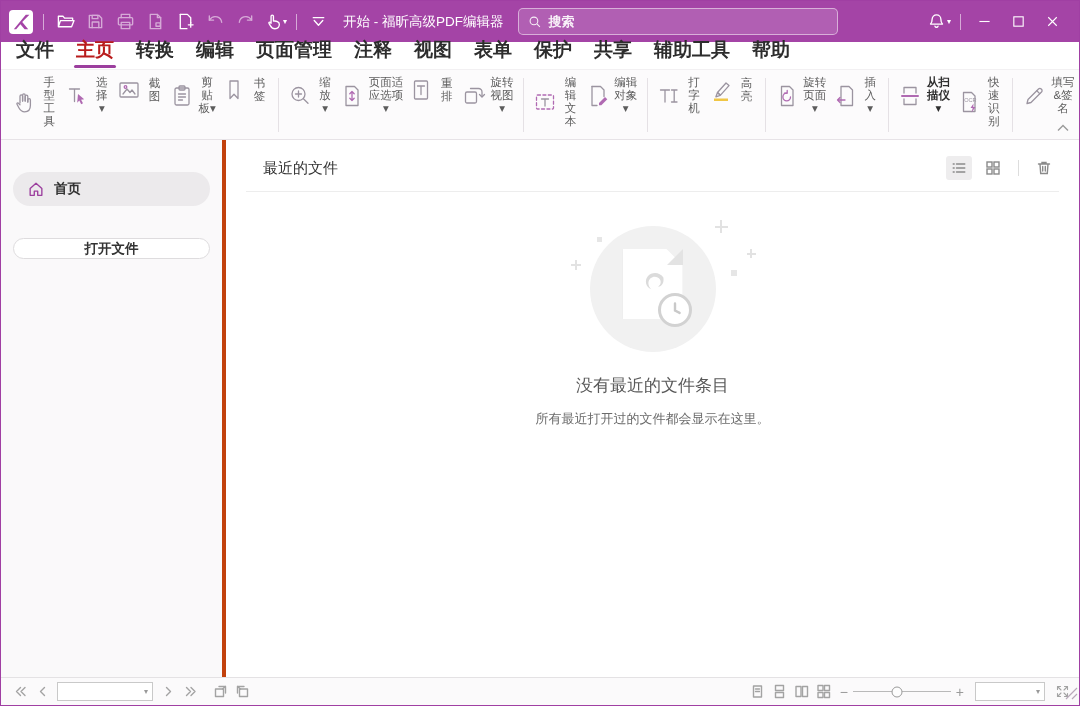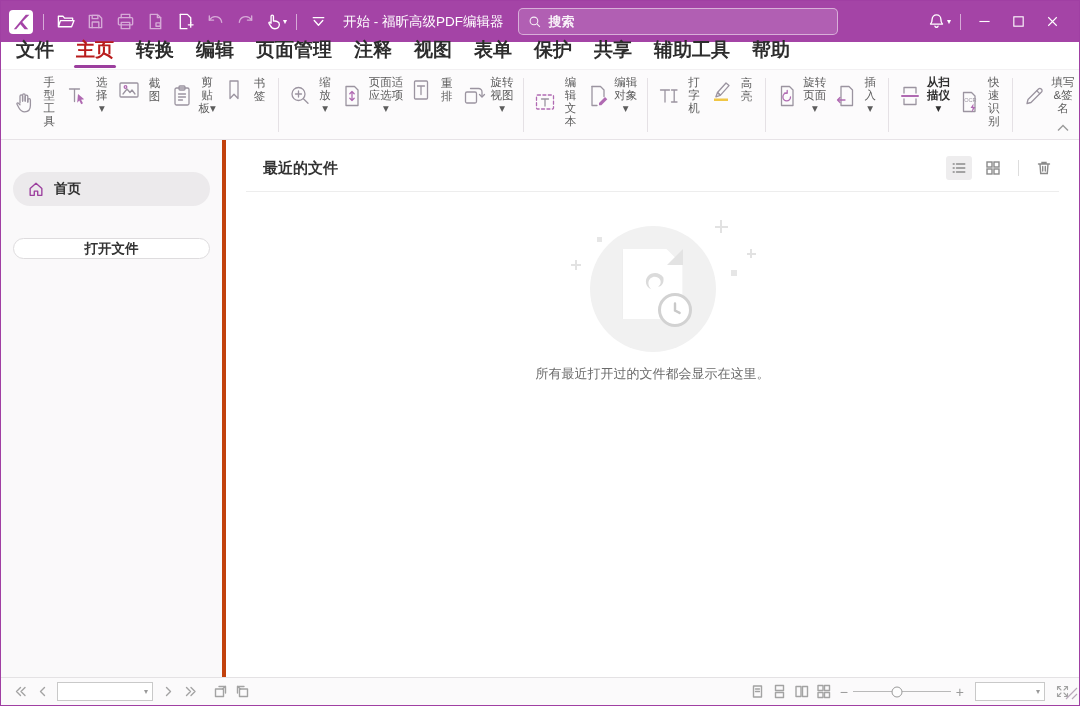--- a/index.html
+++ b/index.html
@@ -65,21 +65,21 @@
     align-items:center; padding:0 14px; gap:9px; }
   .side-home svg { width:18px; height:18px; fill:none; stroke:#9C3F9E; stroke-width:1.5;
     stroke-linejoin:round; }
   .side-home span { font-size:13.5px; font-weight:bold; color:#333; }
   .side-open { margin-top:32px; height:21px; border-radius:17px; background:#fff;
     border:1px solid #DEDCDE; display:flex; align-items:center; justify-content:center;
     font-size:13.5px; font-weight:bold; color:#333; cursor:pointer; }
 
   .main { flex:1 1 auto; background:#fff; display:flex; flex-direction:column; min-width:0; }
   .main-header { display:flex; align-items:center; padding:16px 22px 0 37px; }
-  .main-title { font-size:15px; font-weight:bold; color:#333; }
+  .main-title { font-size:15px; font-weight:normal; color:#333; }
   .view-tools { margin-left:auto; display:flex; align-items:center; gap:8px; }
   .vbtn { width:26px; height:24px; display:flex; align-items:center; justify-content:center;
     border-radius:3px; }
   .vbtn.active { background:#EEEDEE; }
   .vbtn svg { width:18px; height:18px; fill:none; stroke:#8A8A8A; stroke-width:1.4;
     stroke-linecap:round; }
   .v-sep { width:1px; height:16px; background:#DDD; margin:0 4px; }
   .header-divider { border-top:1px solid #EDEDED; margin:11px 20px 0 20px; }
 
   .empty-wrap { display:flex; flex-direction:column; align-items:center; margin-top:34px; }
@@ -517,20 +517,21 @@
             <svg viewBox="0 0 28 28">
                 <path d="M14 7.5v7l4.6 2.4"></path>
               </svg>
           </div>
           <div class="spark plus" style="left:140px; top:-6px; width:13px; height:13px;"></div>
           <div class="spark square" style="left:22px; top:11px; width:5px; height:5px;"></div>
           <div class="spark plus" style="left:-4px; top:34px; width:10px; height:10px;"></div>
           <div class="spark plus" style="left:172px; top:23px; width:9px; height:9px;"></div>
           <div class="spark square" style="left:156px; top:44px; width:6px; height:6px;"></div>
         </div>
+        <div class="empty-title">没有最近的文件条目</div>
         <div class="empty-sub">所有最近打开过的文件都会显示在这里。</div>
       </div>
     </div>
   </div>
 
   <div class="statusbar">
     <div class="sbtn">
       <svg viewBox="0 0 15 15">
           <path d="M7.5 3.5l-4 4 4 4M12 3.5l-4 4 4 4"></path>
         </svg>

